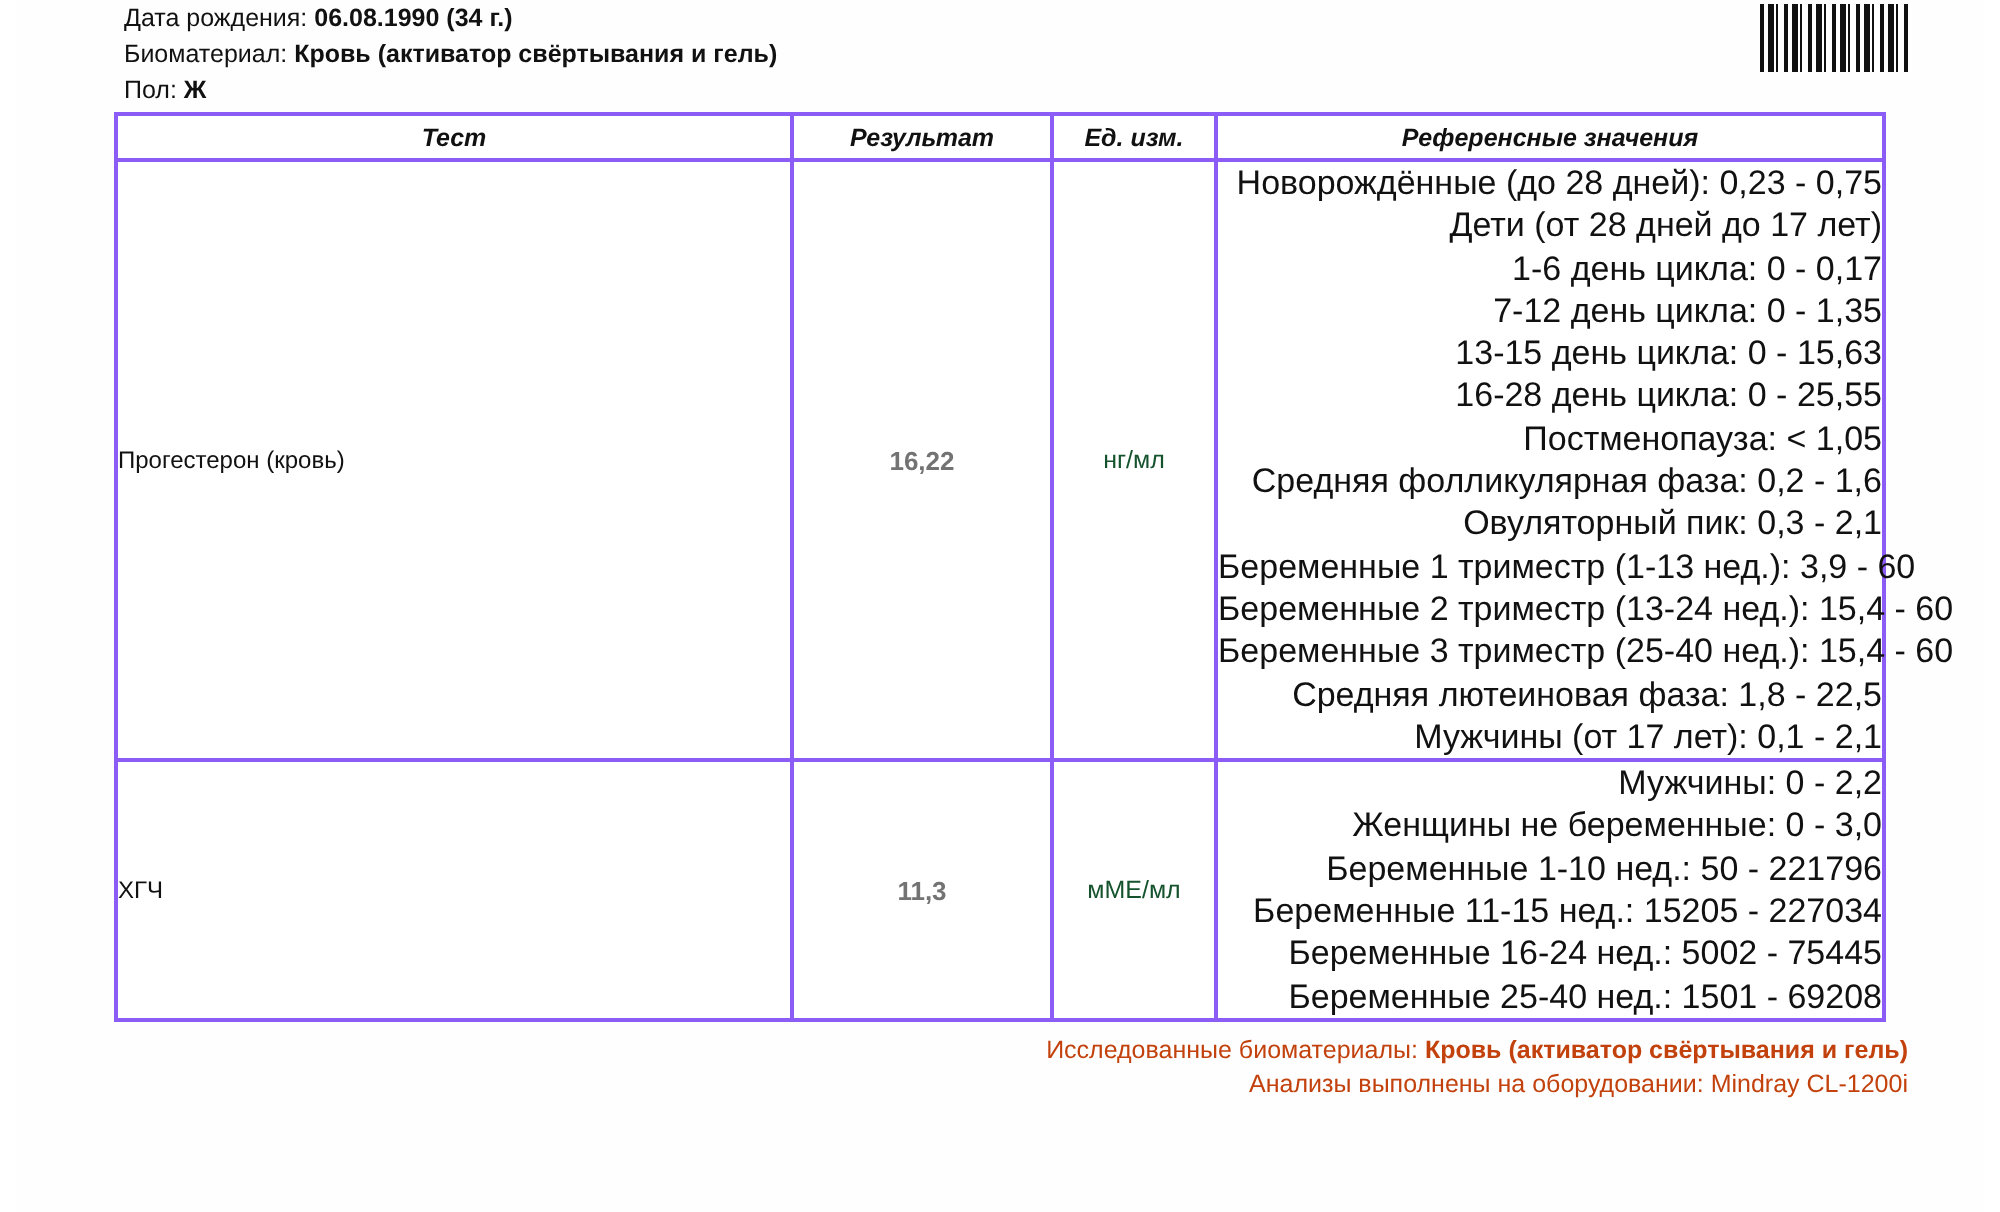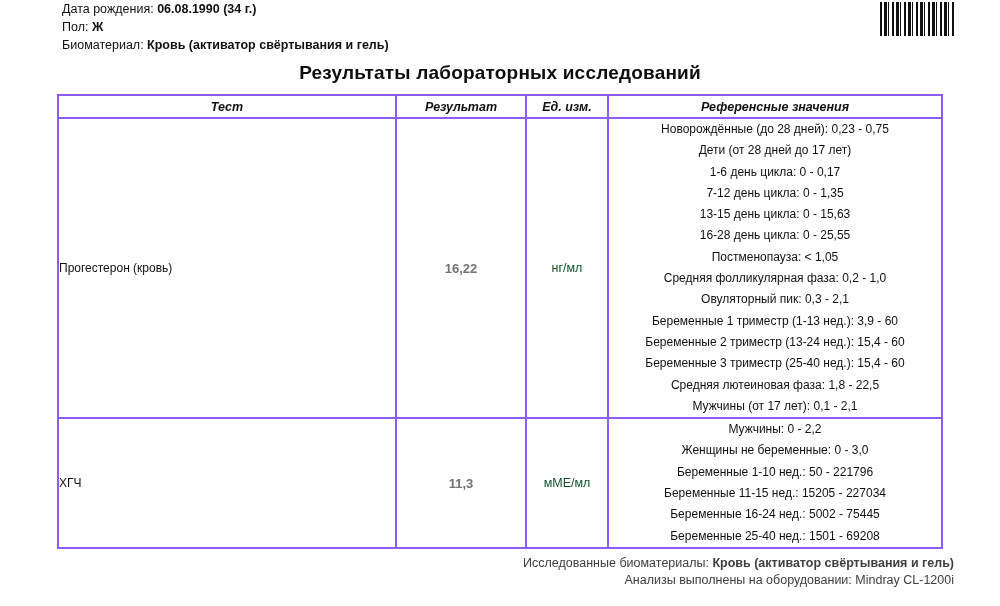--- a/index.html
+++ b/index.html
@@ -127,69 +127,68 @@
   }
   td.unit {
     font-size: 12.5px;
     text-align: center;
     color: #14532d;
   }
   td.refs {
     padding: 5px 8px 5px 8px;
   }
   .ref-line {
-    font-size: 12px;
-    text-align: center;
+    font-size: 17px;
+    text-align: right;
     color: #111;
     line-height: 21.3px;
     white-space: nowrap;
   }
 
   
   .footer {
     margin-top: 6px;
     padding-right: 38px;
     text-align: right;
   }
   .footer-line {
     font-size: 12.5px;
-    color: #404040;
+    color: #c2410c;
     line-height: 17px;
   }
   .footer-line .lbl { font-weight: normal; }
   .footer-line .val { font-weight: bold; }
   .footer-line .val-thin { font-weight: normal; }
 </style>
 </head>
 <body>
 
 <div class="page">
   <div class="sheet">
 
     <div class="header">
       <div class="hdr-left">
         <div class="hdr-line">
           <span class="lbl">Дата рождения:</span>
           <span class="val">06.08.1990 (34 г.)</span>
         </div>
         <div class="hdr-line">
+          <span class="lbl">Биоматериал:</span>
+          <span class="val">Кровь (активатор свёртывания и гель)</span>
+        </div>
+        <div class="hdr-line">
           <span class="lbl">Пол:</span>
           <span class="val">Ж</span>
         </div>
-        <div class="hdr-line">
-          <span class="lbl">Биоматериал:</span>
-          <span class="val">Кровь (активатор свёртывания и гель)</span>
-        </div>
       </div>
 
 
       <div class="barcode"></div>
     </div>
 
-    <div class="doc-title">Результаты лабораторных исследований</div>
 
     <table class="results">
       <colgroup>
         <col class="c-test">
         <col class="c-res">
         <col class="c-unit">
         <col class="c-ref">
       </colgroup>
       <thead>
         <tr>
@@ -205,21 +204,21 @@
           <td class="result">16,22</td>
           <td class="unit">нг/мл</td>
           <td class="refs">
             <div class="ref-line">Новорождённые (до 28 дней): 0,23 - 0,75</div>
             <div class="ref-line">Дети (от 28 дней до 17 лет)</div>
             <div class="ref-line">1-6 день цикла: 0 - 0,17</div>
             <div class="ref-line">7-12 день цикла: 0 - 1,35</div>
             <div class="ref-line">13-15 день цикла: 0 - 15,63</div>
             <div class="ref-line">16-28 день цикла: 0 - 25,55</div>
             <div class="ref-line">Постменопауза: &lt; 1,05</div>
-            <div class="ref-line">Средняя фолликулярная фаза: 0,2 - 1,0</div>
+            <div class="ref-line">Средняя фолликулярная фаза: 0,2 - 1,6</div>
             <div class="ref-line">Овуляторный пик: 0,3 - 2,1</div>
             <div class="ref-line">Беременные 1 триместр (1-13 нед.): 3,9 - 60</div>
             <div class="ref-line">Беременные 2 триместр (13-24 нед.): 15,4 - 60</div>
             <div class="ref-line">Беременные 3 триместр (25-40 нед.): 15,4 - 60</div>
             <div class="ref-line">Средняя лютеиновая фаза: 1,8 - 22,5</div>
             <div class="ref-line">Мужчины (от 17 лет): 0,1 - 2,1</div>
           </td>
         </tr>
         <tr>
           <td class="test-name">ХГЧ</td>

